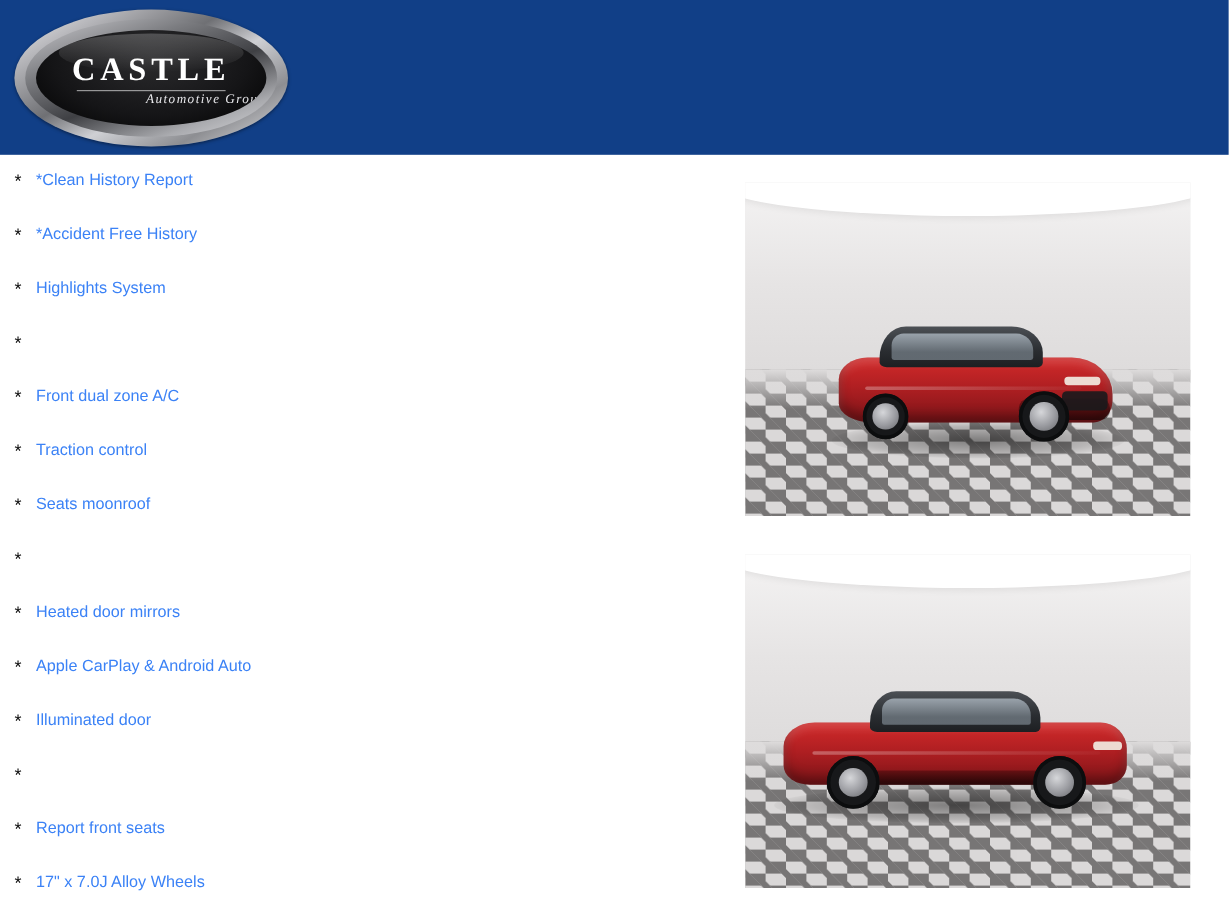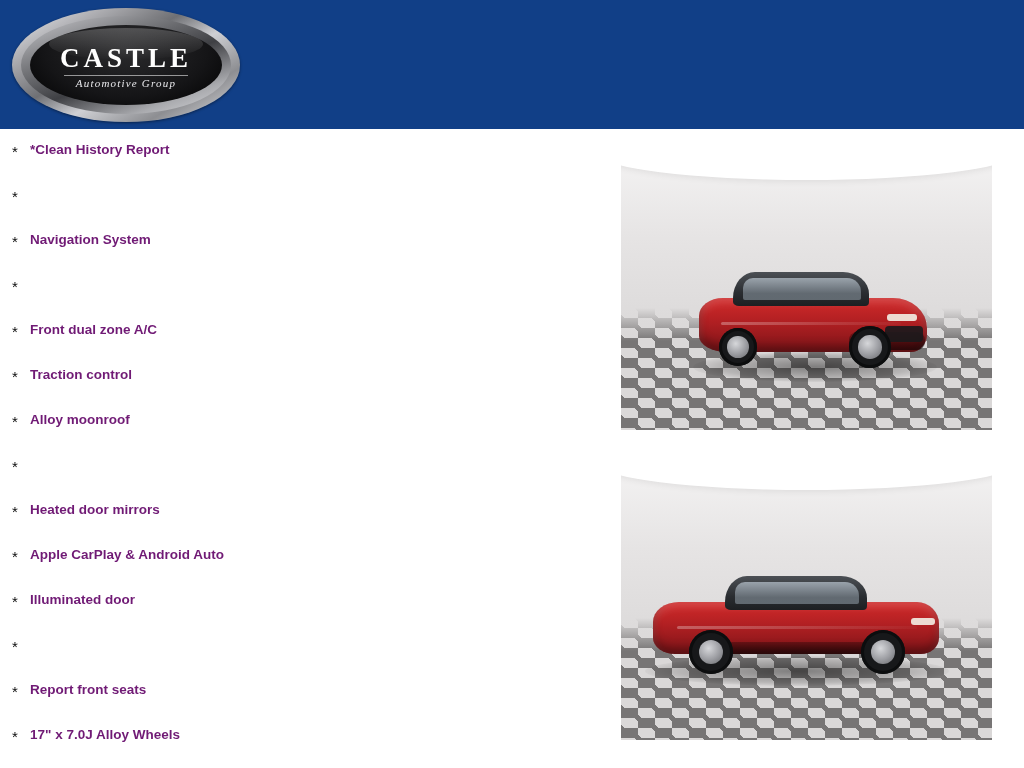--- a/index.html
+++ b/index.html
@@ -84,21 +84,21 @@
     color: #ffffff;
     font-family: "Liberation Serif", serif;
     font-size: 27px;
     font-weight: bold;
     letter-spacing: 4px;
   }
   .logo-text-sub {
     position: absolute;
     left: 0; right: 0;
     top: 52px;
-    text-align: center;
+    text-align: right;
     color: #e9e9ec;
     font-family: "Liberation Serif", serif;
     font-style: italic;
     font-size: 11px;
     letter-spacing: 1.2px;
   }
   .logo-underline {
     position: absolute;
     left: 34px; right: 34px;
     top: 50px;
@@ -122,23 +122,23 @@
   .feature-bullet {
     width: 30px;
     flex: 0 0 30px;
     text-align: center;
     color: #0a0a0a;
     font-size: 15px;
     line-height: 22px;
     padding-top: 2px;
   }
   .feature-label {
-    color: #701a75;
+    color: #3b82f6;
     font-size: 13.5px;
-    font-weight: bold;
+    font-weight: normal;
     line-height: 22px;
     white-space: nowrap;
   }
 
   
   .photo {
     position: absolute;
     left: 621px;
     width: 371px;
     height: 278px;
@@ -271,44 +271,45 @@
 
   <div class="features">
 
     <div class="feature-row">
       <div class="feature-bullet">*</div>
       <div class="feature-label">*Clean History Report</div>
     </div>
 
     <div class="feature-row">
       <div class="feature-bullet">*</div>
-    </div>
-
-    <div class="feature-row">
-      <div class="feature-bullet">*</div>
-      <div class="feature-label">Navigation System</div>
+      <div class="feature-label">*Accident Free History</div>
+    </div>
+
+    <div class="feature-row">
+      <div class="feature-bullet">*</div>
+      <div class="feature-label">Highlights System</div>
     </div>
 
     <div class="feature-row">
       <div class="feature-bullet">*</div>
     </div>
 
     <div class="feature-row">
       <div class="feature-bullet">*</div>
       <div class="feature-label">Front dual zone A/C</div>
     </div>
 
     <div class="feature-row">
       <div class="feature-bullet">*</div>
       <div class="feature-label">Traction control</div>
     </div>
 
     <div class="feature-row">
       <div class="feature-bullet">*</div>
-      <div class="feature-label">Alloy moonroof</div>
+      <div class="feature-label">Seats moonroof</div>
     </div>
 
     <div class="feature-row">
       <div class="feature-bullet">*</div>
     </div>
 
     <div class="feature-row">
       <div class="feature-bullet">*</div>
       <div class="feature-label">Heated door mirrors</div>
     </div>

